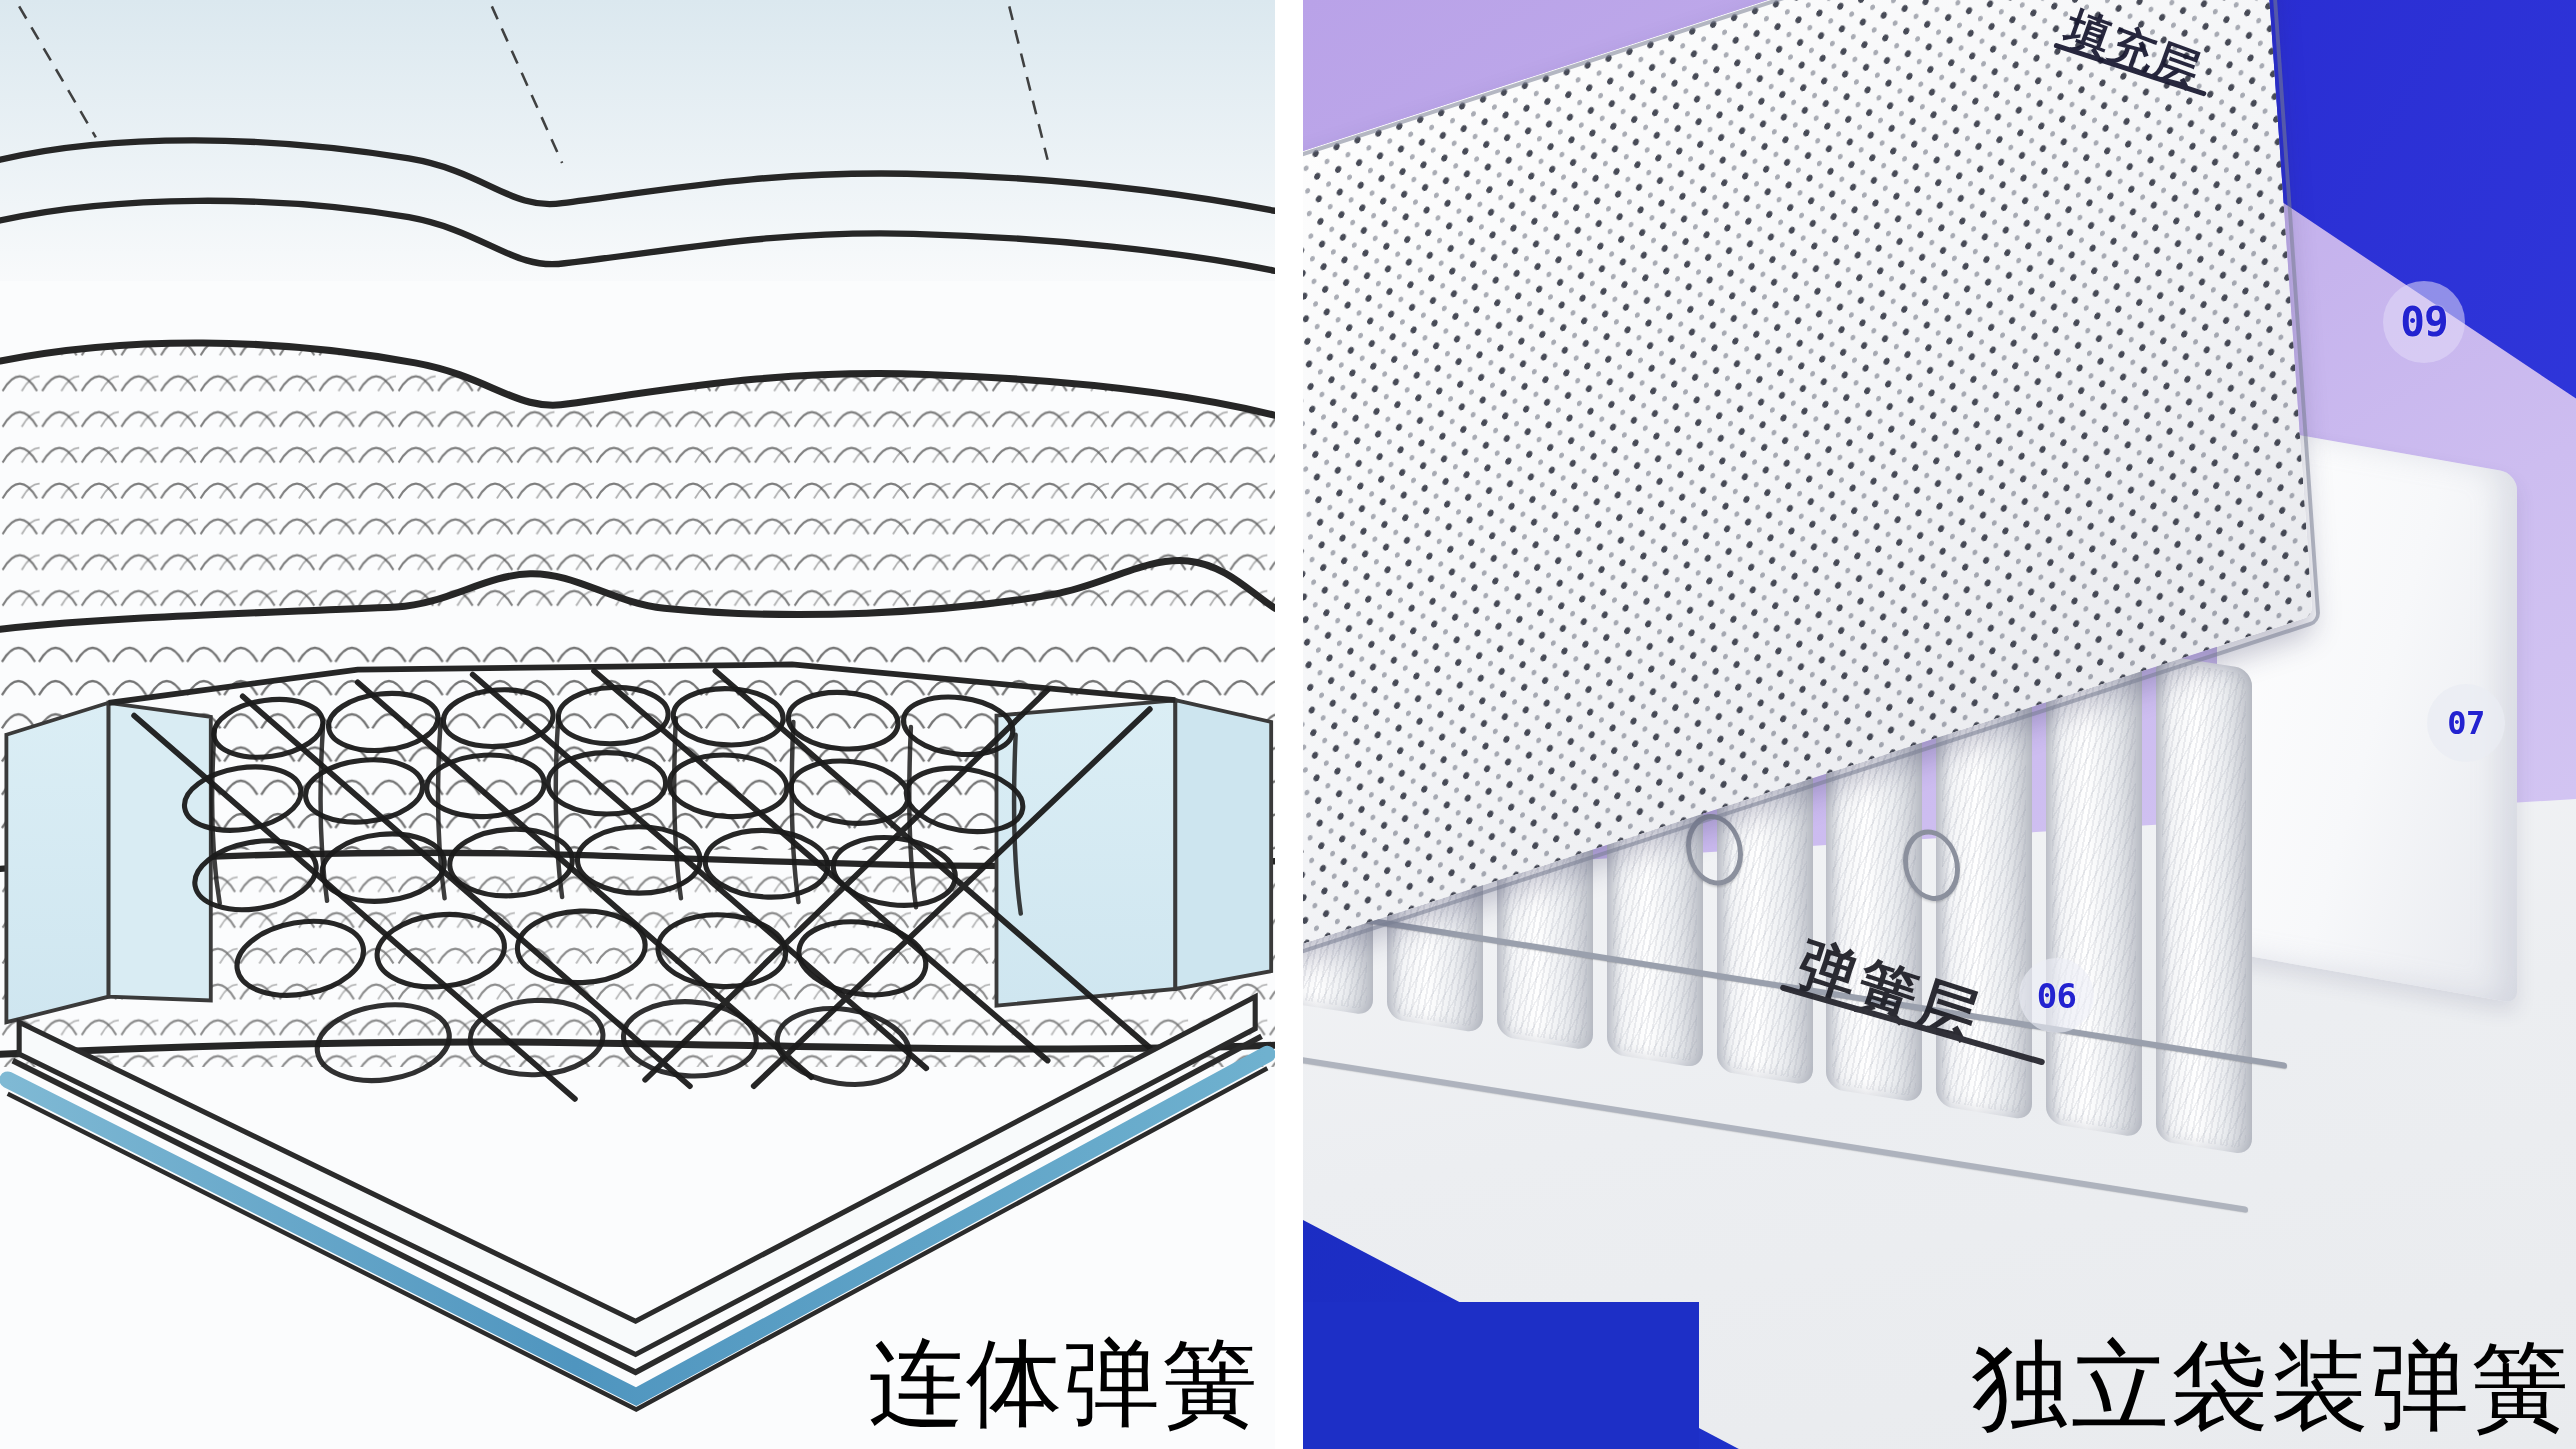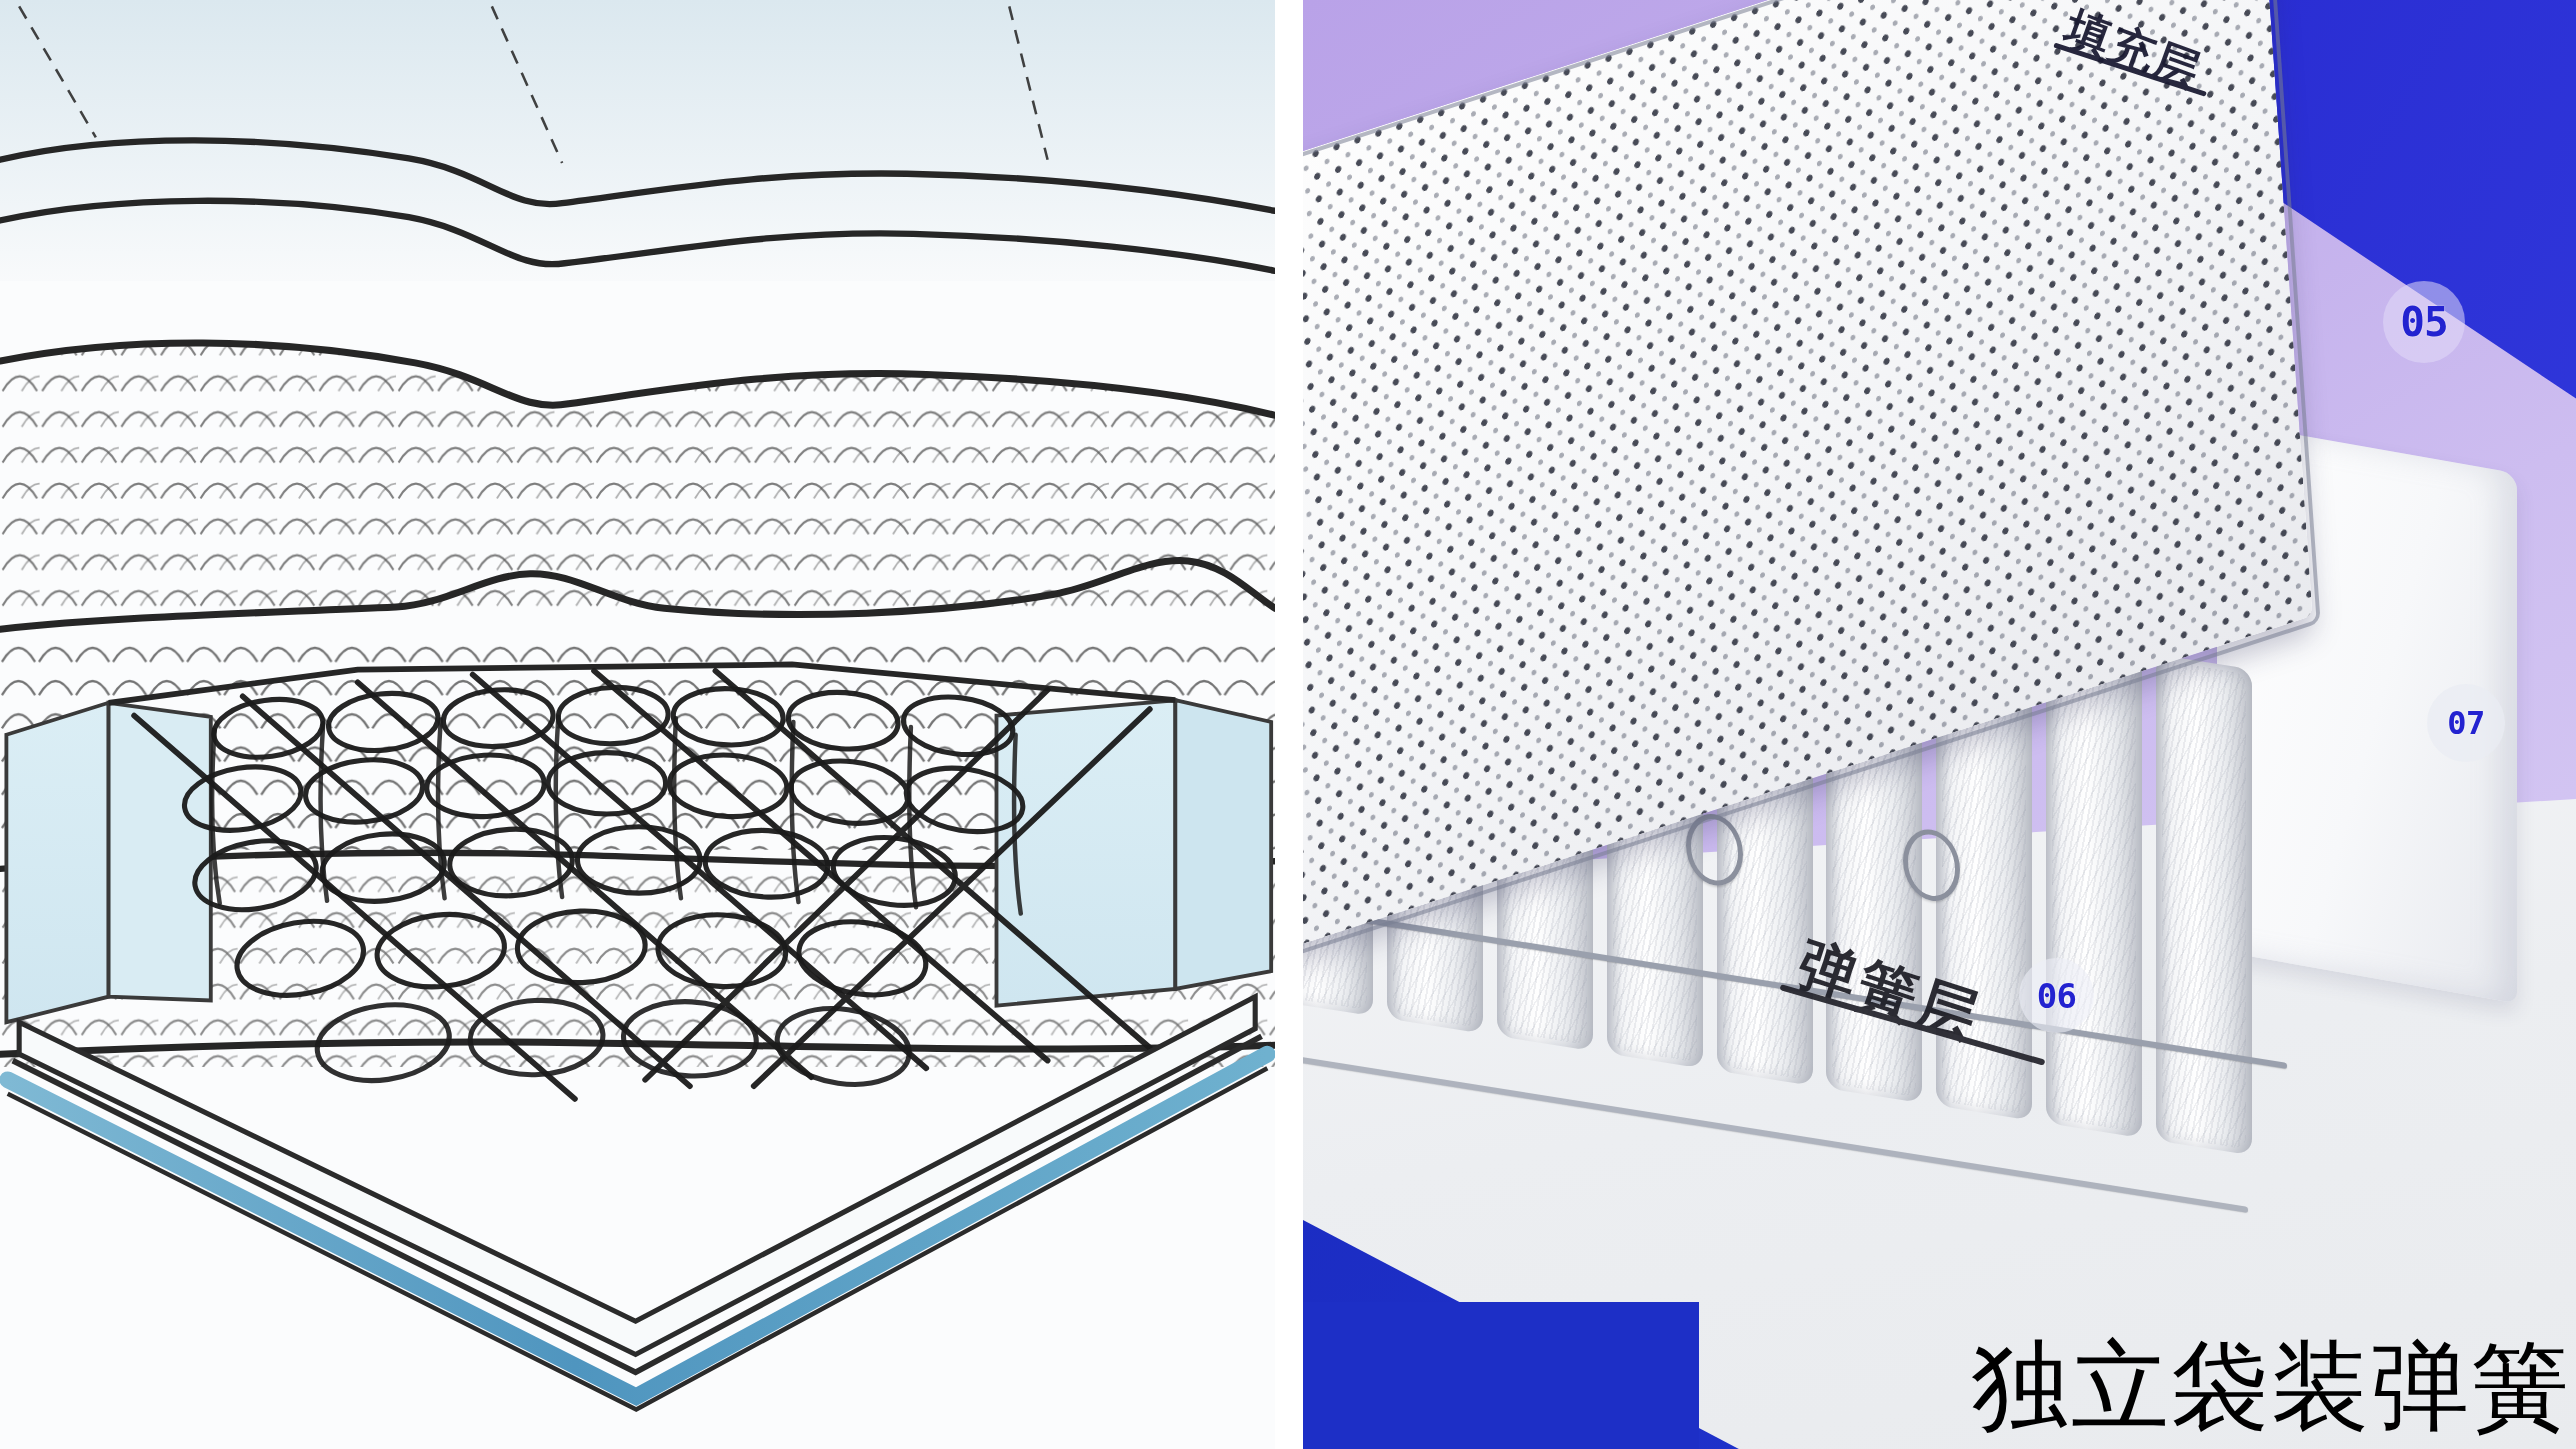--- a/index.html
+++ b/index.html
@@ -249,20 +249,21 @@
         </g>
       </g>
 
       <path d="M30 1600 L995 2068 L1965 1560 L1965 1610 L995 2120 L30 1650 Z" fill="#f8fafb" stroke="#2b2b2b" stroke-width="8"></path>
       <path d="M20 1660 L995 2148 L1975 1622" fill="none" stroke="#2b2b2b" stroke-width="9"></path>
 
       <path d="M12 1690 L996 2186 L1984 1650" fill="none" stroke="url(#trimBlue)" stroke-width="26" stroke-linecap="round"></path>
       <path d="M12 1712 L996 2206 L1984 1672" fill="none" stroke="#2b2b2b" stroke-width="7"></path>
     </svg>
 
+    <div class="caption" id="caption-left">连体弹簧</div>
   </div>
 
   <div id="panel-divider"></div>
 
   <div class="panel" id="panel-right">
 
     <div id="rp-purple"></div>
     <div id="rp-blueband"></div>
     <div id="rp-blueband2"></div>
     <div id="rp-whitefloor"></div>
@@ -294,21 +295,21 @@
 
     <div class="photo-label" id="label-fill">
       <span>填充层</span>
       <span class="underline"></span>
     </div>
     <div class="photo-label" id="label-spring">
       <span>弹簧层</span>
       <span class="underline"></span>
     </div>
 
-    <div class="badge" id="badge-05">05</div>
+    <div class="badge" id="badge-05">09</div>
     <div class="badge" id="badge-06">06</div>
     <div class="badge" id="badge-07">07</div>
 
     <div class="caption" id="caption-right">独立袋装弹簧</div>
   </div>
 
 </div>
 
 
 </body></html>

